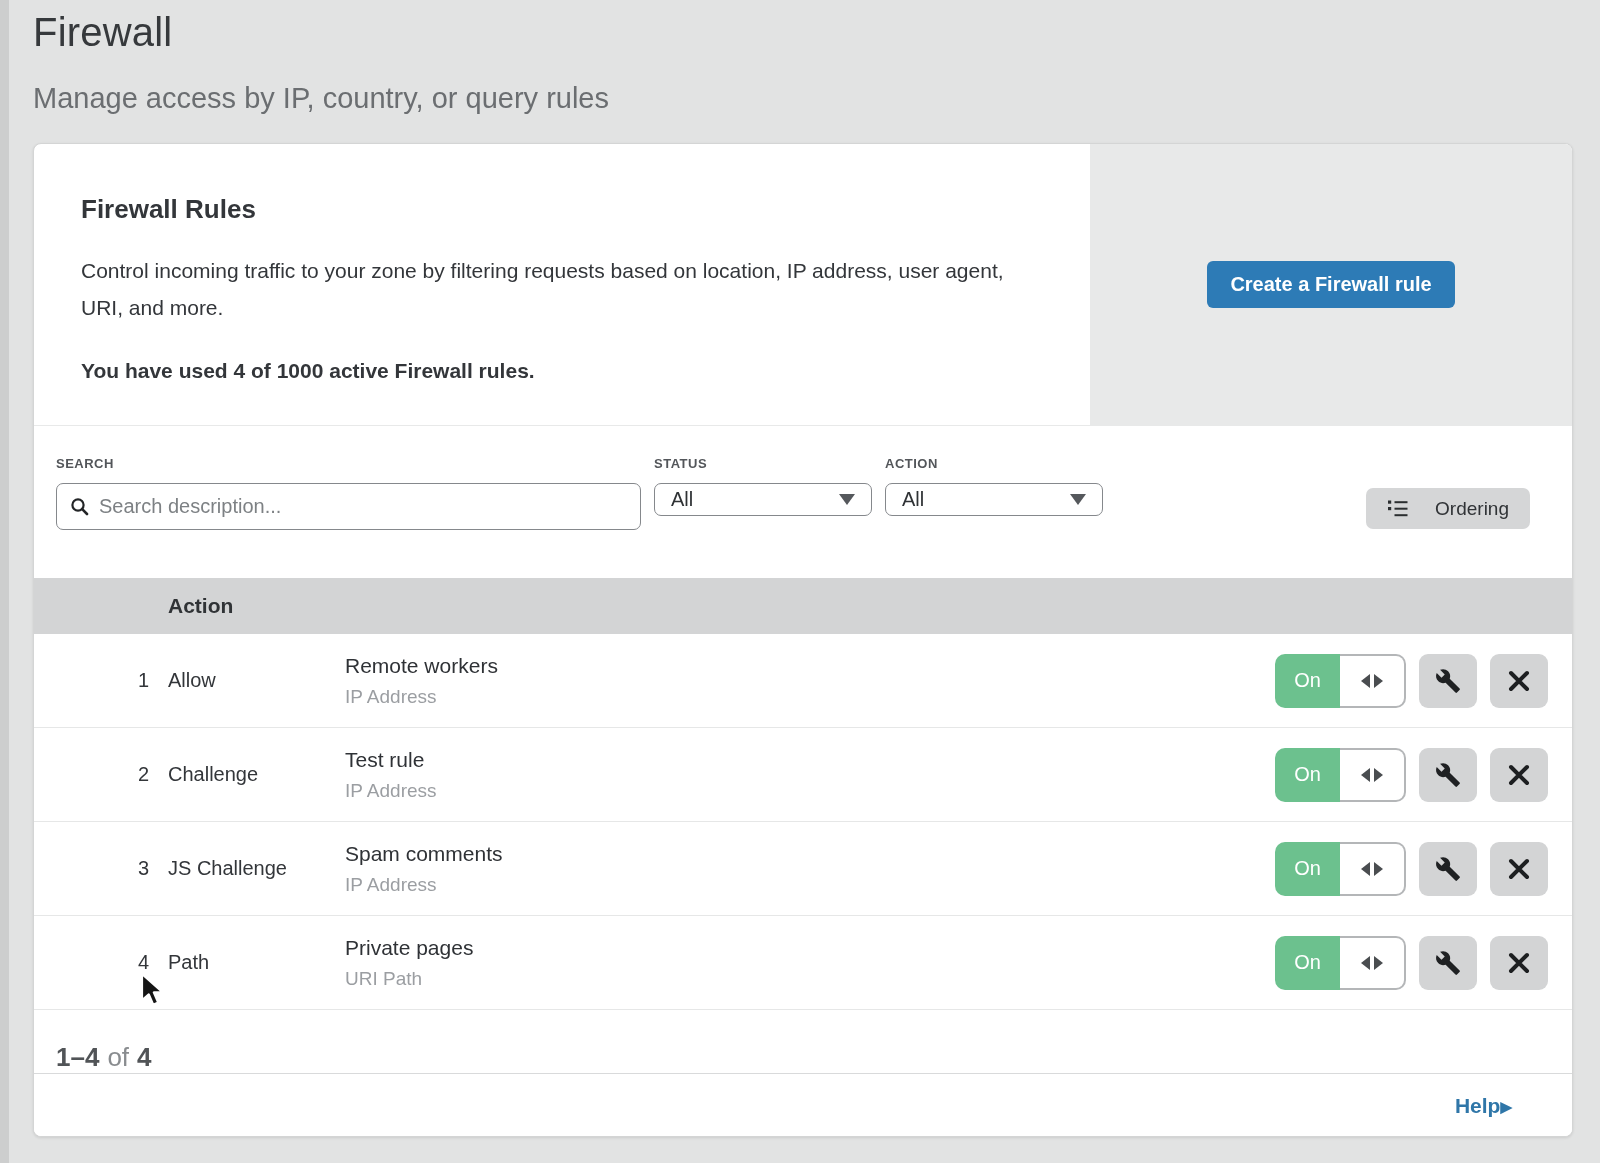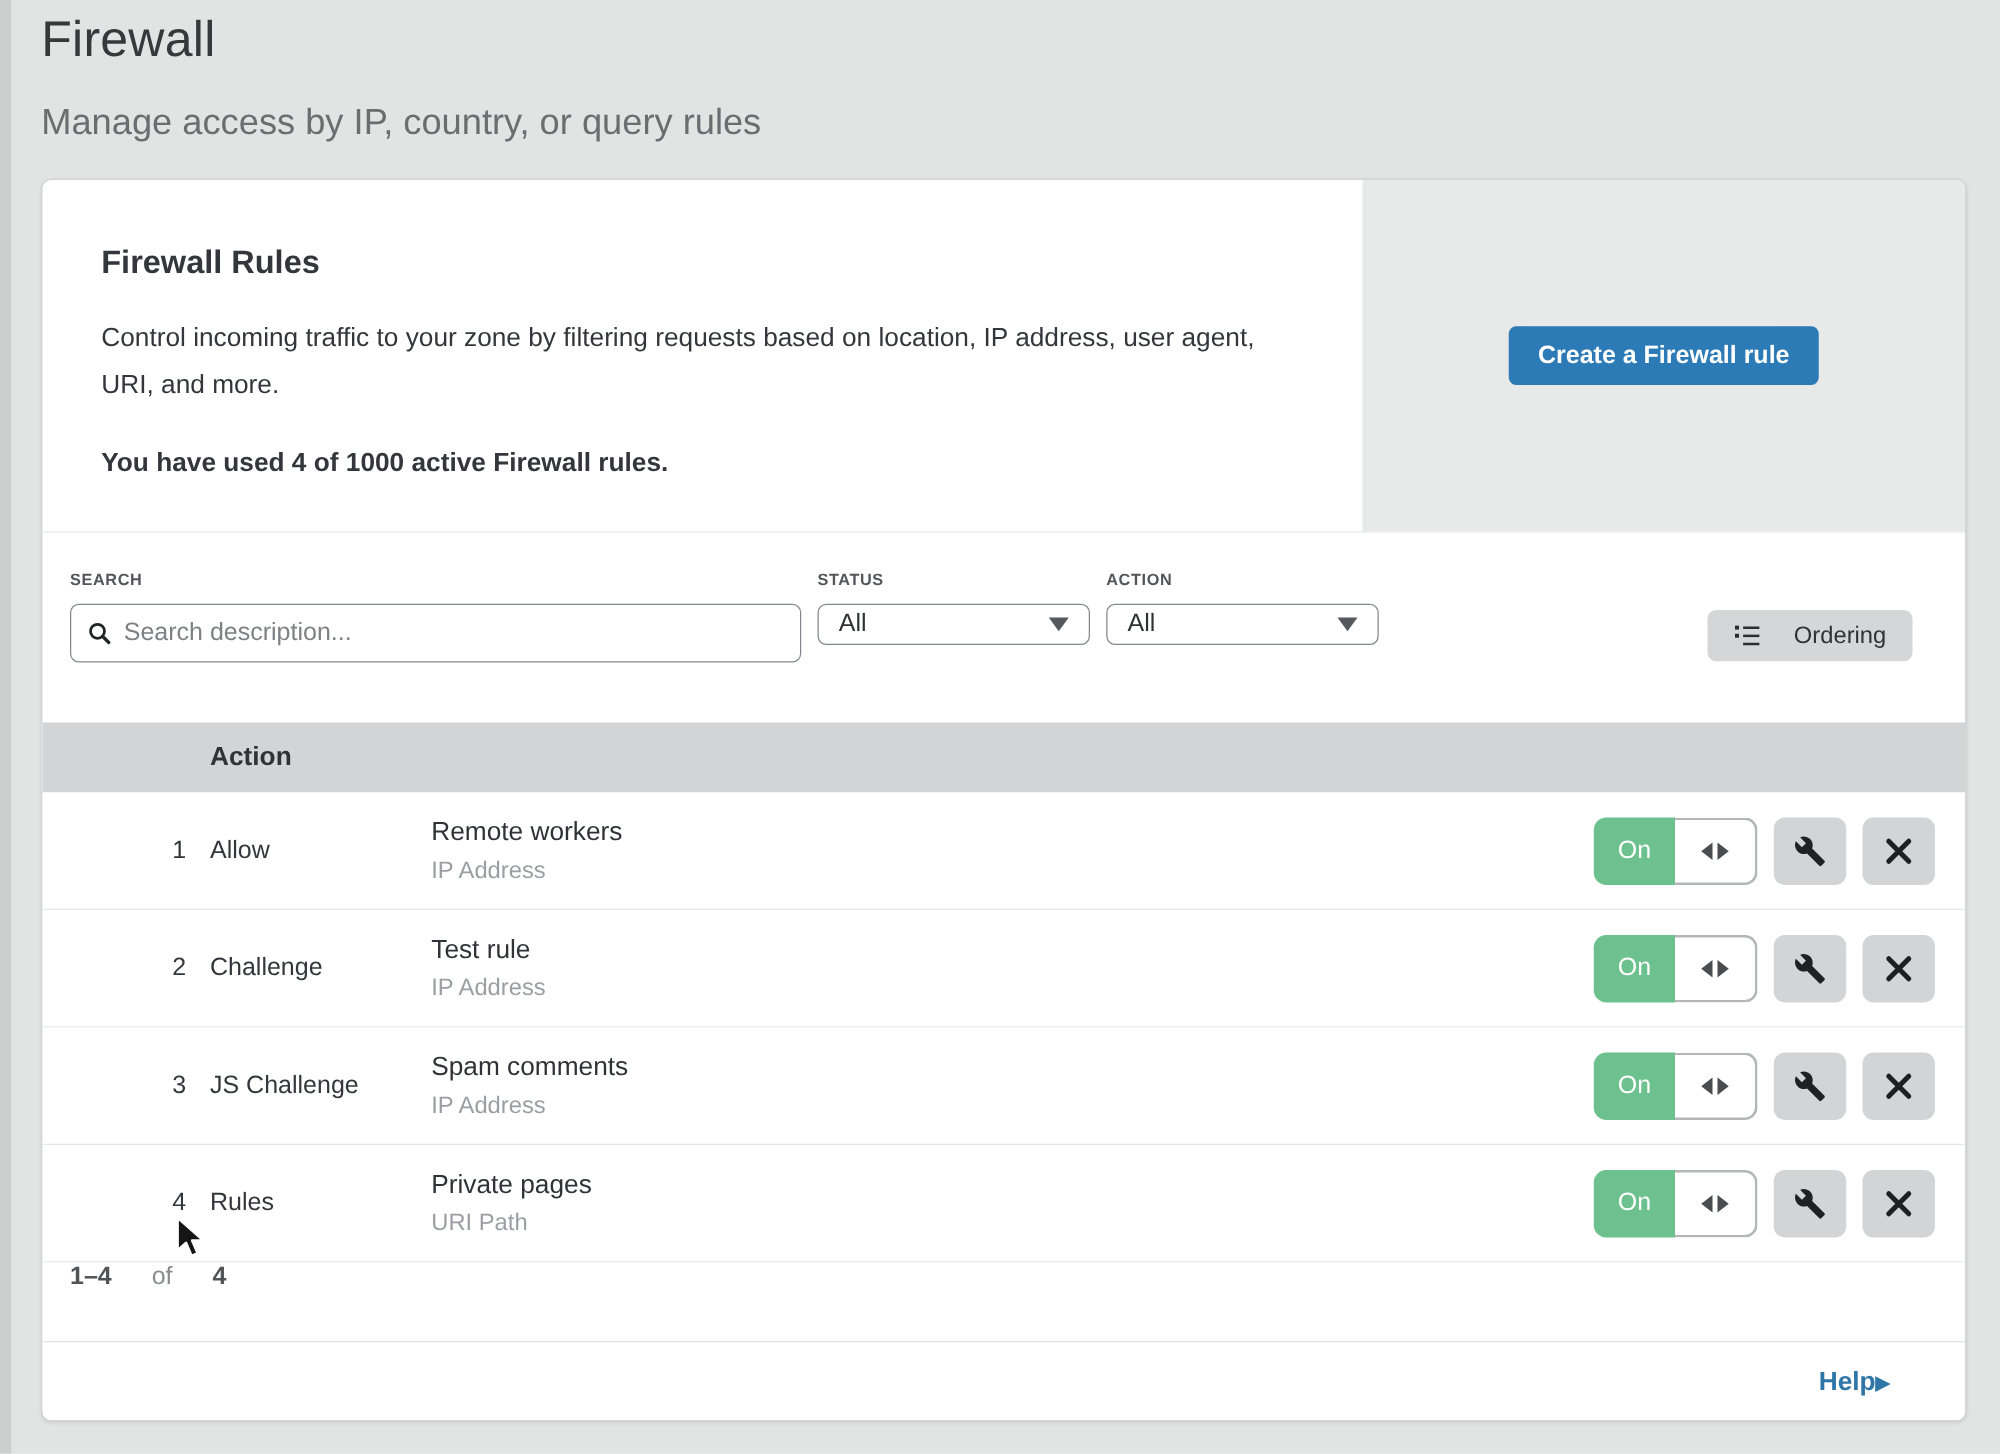--- a/index.html
+++ b/index.html
@@ -89,21 +89,21 @@
     display:flex; align-items:center; justify-content:center; gap:4px;
   }
   .tri-left { width:0; height:0; border-top:7px solid transparent; border-bottom:7px solid transparent; border-right:9px solid #4a4d50; }
   .tri-right { width:0; height:0; border-top:7px solid transparent; border-bottom:7px solid transparent; border-left:9px solid #4a4d50; }
   .icon-btn {
     width:58px; height:54px; background:#d3d4d5; border:none; border-radius:9px;
     display:flex; align-items:center; justify-content:center; cursor:pointer;
   }
 
   
-  .pagination-row { height:64px; display:flex; align-items:flex-start; padding-left:22px; font-size:20px; border-bottom:1px solid #d9dadb; background:#fff;gap:24px; }
+  .pagination-row { height:64px; display:flex; align-items:flex-end; padding-left:22px; font-size:26px; border-bottom:1px solid #d9dadb; background:#fff; }
   .pg-range, .pg-total { font-weight:700; color:#515457; }
   .pg-of { color:#898c8f; margin:0 8px; font-weight:400; }
   .help-row { height:64px; display:flex; align-items:center; justify-content:flex-end; padding-right:60px; background:#fff; }
   .help-link { display:flex; align-items:center; color:#2f76a8; font-size:21px; font-weight:600; text-decoration:none; cursor:pointer; }
   .help-arrow { font-size:15px; line-height:1; }
 
   .mouse-cursor { position:absolute; left:138px; top:972px; pointer-events:none; }
 </style>
 </head>
 <body>
@@ -250,21 +250,21 @@
       <button class="icon-btn">
         <svg width="24" height="24" viewBox="0 0 24 24">
           <path d="M4 4 L20 20 M20 4 L4 20" stroke="#1d1f21" stroke-width="4" stroke-linecap="round"></path>
         </svg>
       </button>
     </div>
   </div>
 
   <div class="rule-row">
     <div class="col-num">4</div>
-    <div class="col-action">Rules</div>
+    <div class="col-action">Path</div>
     <div class="col-desc">
       <div class="desc-title">Private pages</div>
       <div class="desc-sub">URI Path</div>
     </div>
     <div class="row-controls">
       <div class="toggle">
         <div class="toggle-on">On</div>
         <div class="toggle-handle">
           <span class="tri-left"></span>
           <span class="tri-right"></span>

